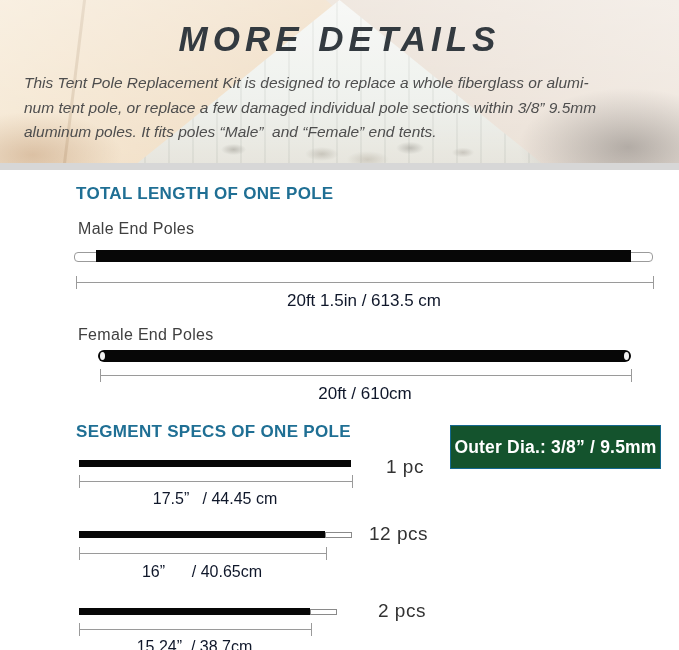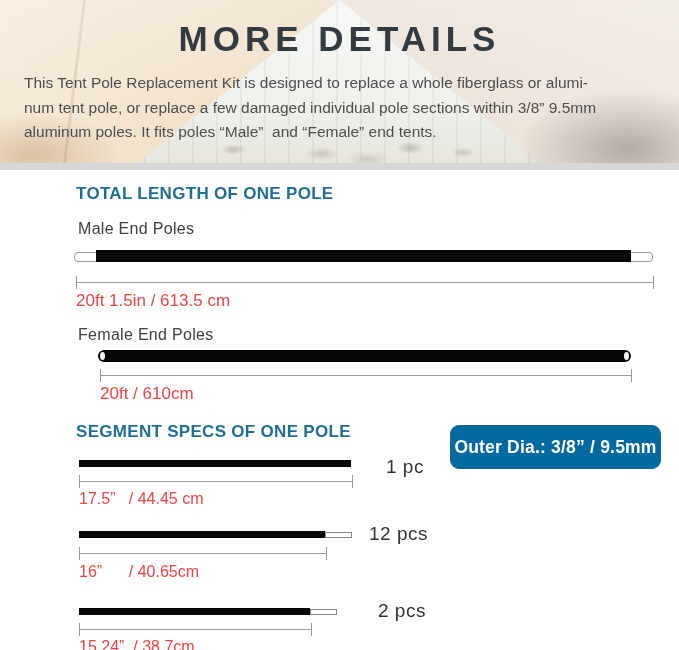--- a/index.html
+++ b/index.html
@@ -1,21 +1,21 @@
 <!DOCTYPE html>
 <html><head>
 <meta charset="utf-8">
 <style>
   html,body{margin:0;padding:0;background:#fff;}
   .page{
     position:relative;width:679px;height:650px;overflow:hidden;background:#fff;
     font-family:"Liberation Sans", sans-serif;
   }
   
-  .hero{position:relative;width:100%;height:170px;overflow:hidden;background:#fdba74;}
+  .hero{position:relative;width:100%;height:170px;overflow:hidden;background:#fdba74;font-style:italic;}
   .hero-bg{position:absolute;inset:0;}
   .bg-left{position:absolute;inset:0;
     clip-path:polygon(0 0,52% 0,24% 100%,0 100%);
     background:linear-gradient(100deg,#f1ddbe 0%,#e7c9a2 45%,#eedcc2 80%,#f3e8d6 100%);}
   .bg-right{position:absolute;inset:0;
     clip-path:polygon(48% 0,100% 0,100% 100%,76% 100%);
     background:linear-gradient(260deg,#e7dacd 0%,#ddccbb 50%,#ecdfc9 100%);}
   .bg-opening{position:absolute;inset:0;
     clip-path:polygon(50% 0,19% 100%,81% 100%);
     background:
@@ -39,21 +39,21 @@
   .hero-band{position:absolute;left:0;right:0;bottom:0;height:7px;background:#d7d7d7;}
   .hero-title{position:absolute;top:18px;left:0;right:0;margin:0;text-align:center;
     font-size:35px;line-height:42px;font-weight:600;letter-spacing:5px;color:#333a40;}
   .hero-desc{position:absolute;top:71px;left:24px;right:30px;margin:0;}
   .desc-line{display:block;white-space:pre;font-size:15.5px;line-height:24.5px;color:#4e4e4e;}
   
   .content{position:relative;width:679px;height:412px;background:#fff;margin-left:36px;}
   .section-title{position:absolute;margin:0;font-size:17px;font-weight:700;
     letter-spacing:.3px;color:#1f6f94;}
   .pole-label{position:absolute;font-size:16px;color:#404040;letter-spacing:.3px;}
-  .dim-text{position:absolute;text-align:left;font-size:17px;color:#ef4444;white-space:pre;}
+  .dim-text{position:absolute;text-align:center;font-size:17px;color:#0f172a;white-space:pre;}
   .seg-dim-text{font-size:16px;}
   .qty{position:absolute;font-size:19px;color:#333;letter-spacing:.5px;}
   
   .dim{position:absolute;height:13px;
     border-left:1px solid #9a9a9a;border-right:1px solid #9a9a9a;}
   .dim::after{content:"";position:absolute;left:0;right:0;top:6px;border-top:1px solid #9a9a9a;}
   
   .male-pole{position:absolute;height:13px;}
   .male-pole .bar{position:absolute;left:22px;right:22px;top:0;height:12px;background:#070707;}
   .pin{position:absolute;top:2px;width:26px;height:8px;background:#fff;
@@ -64,21 +64,21 @@
   .female-pole{position:absolute;height:12px;background:#070707;border-radius:6px;}
   .fem-open{position:absolute;top:2px;width:5px;height:8px;border-radius:50%;background:#f4f4f4;}
   .fem-open.left{left:2px;}
   .fem-open.right{right:2px;}
   
   .seg-bar{position:absolute;height:7px;background:#070707;}
   .seg-tip{position:absolute;left:100%;top:1px;width:25px;height:4px;
     background:#fff;border:1px solid #8a8a8a;}
   
   .badge{position:absolute;left:414px;top:255px;width:209px;height:42px;
-    background:#0369a1;border:1px solid #14688e;border-radius:9px;
+    background:#14532d;border:1px solid #14688e;border-radius:0;
     display:flex;align-items:center;justify-content:center;}
   .badge span{color:#fff;font-size:17.5px;font-weight:700;letter-spacing:.2px;white-space:pre;}
 </style>
 </head>
 <body>
 
 <div class="page">
 
   <header class="hero">
     <div class="hero-bg">

